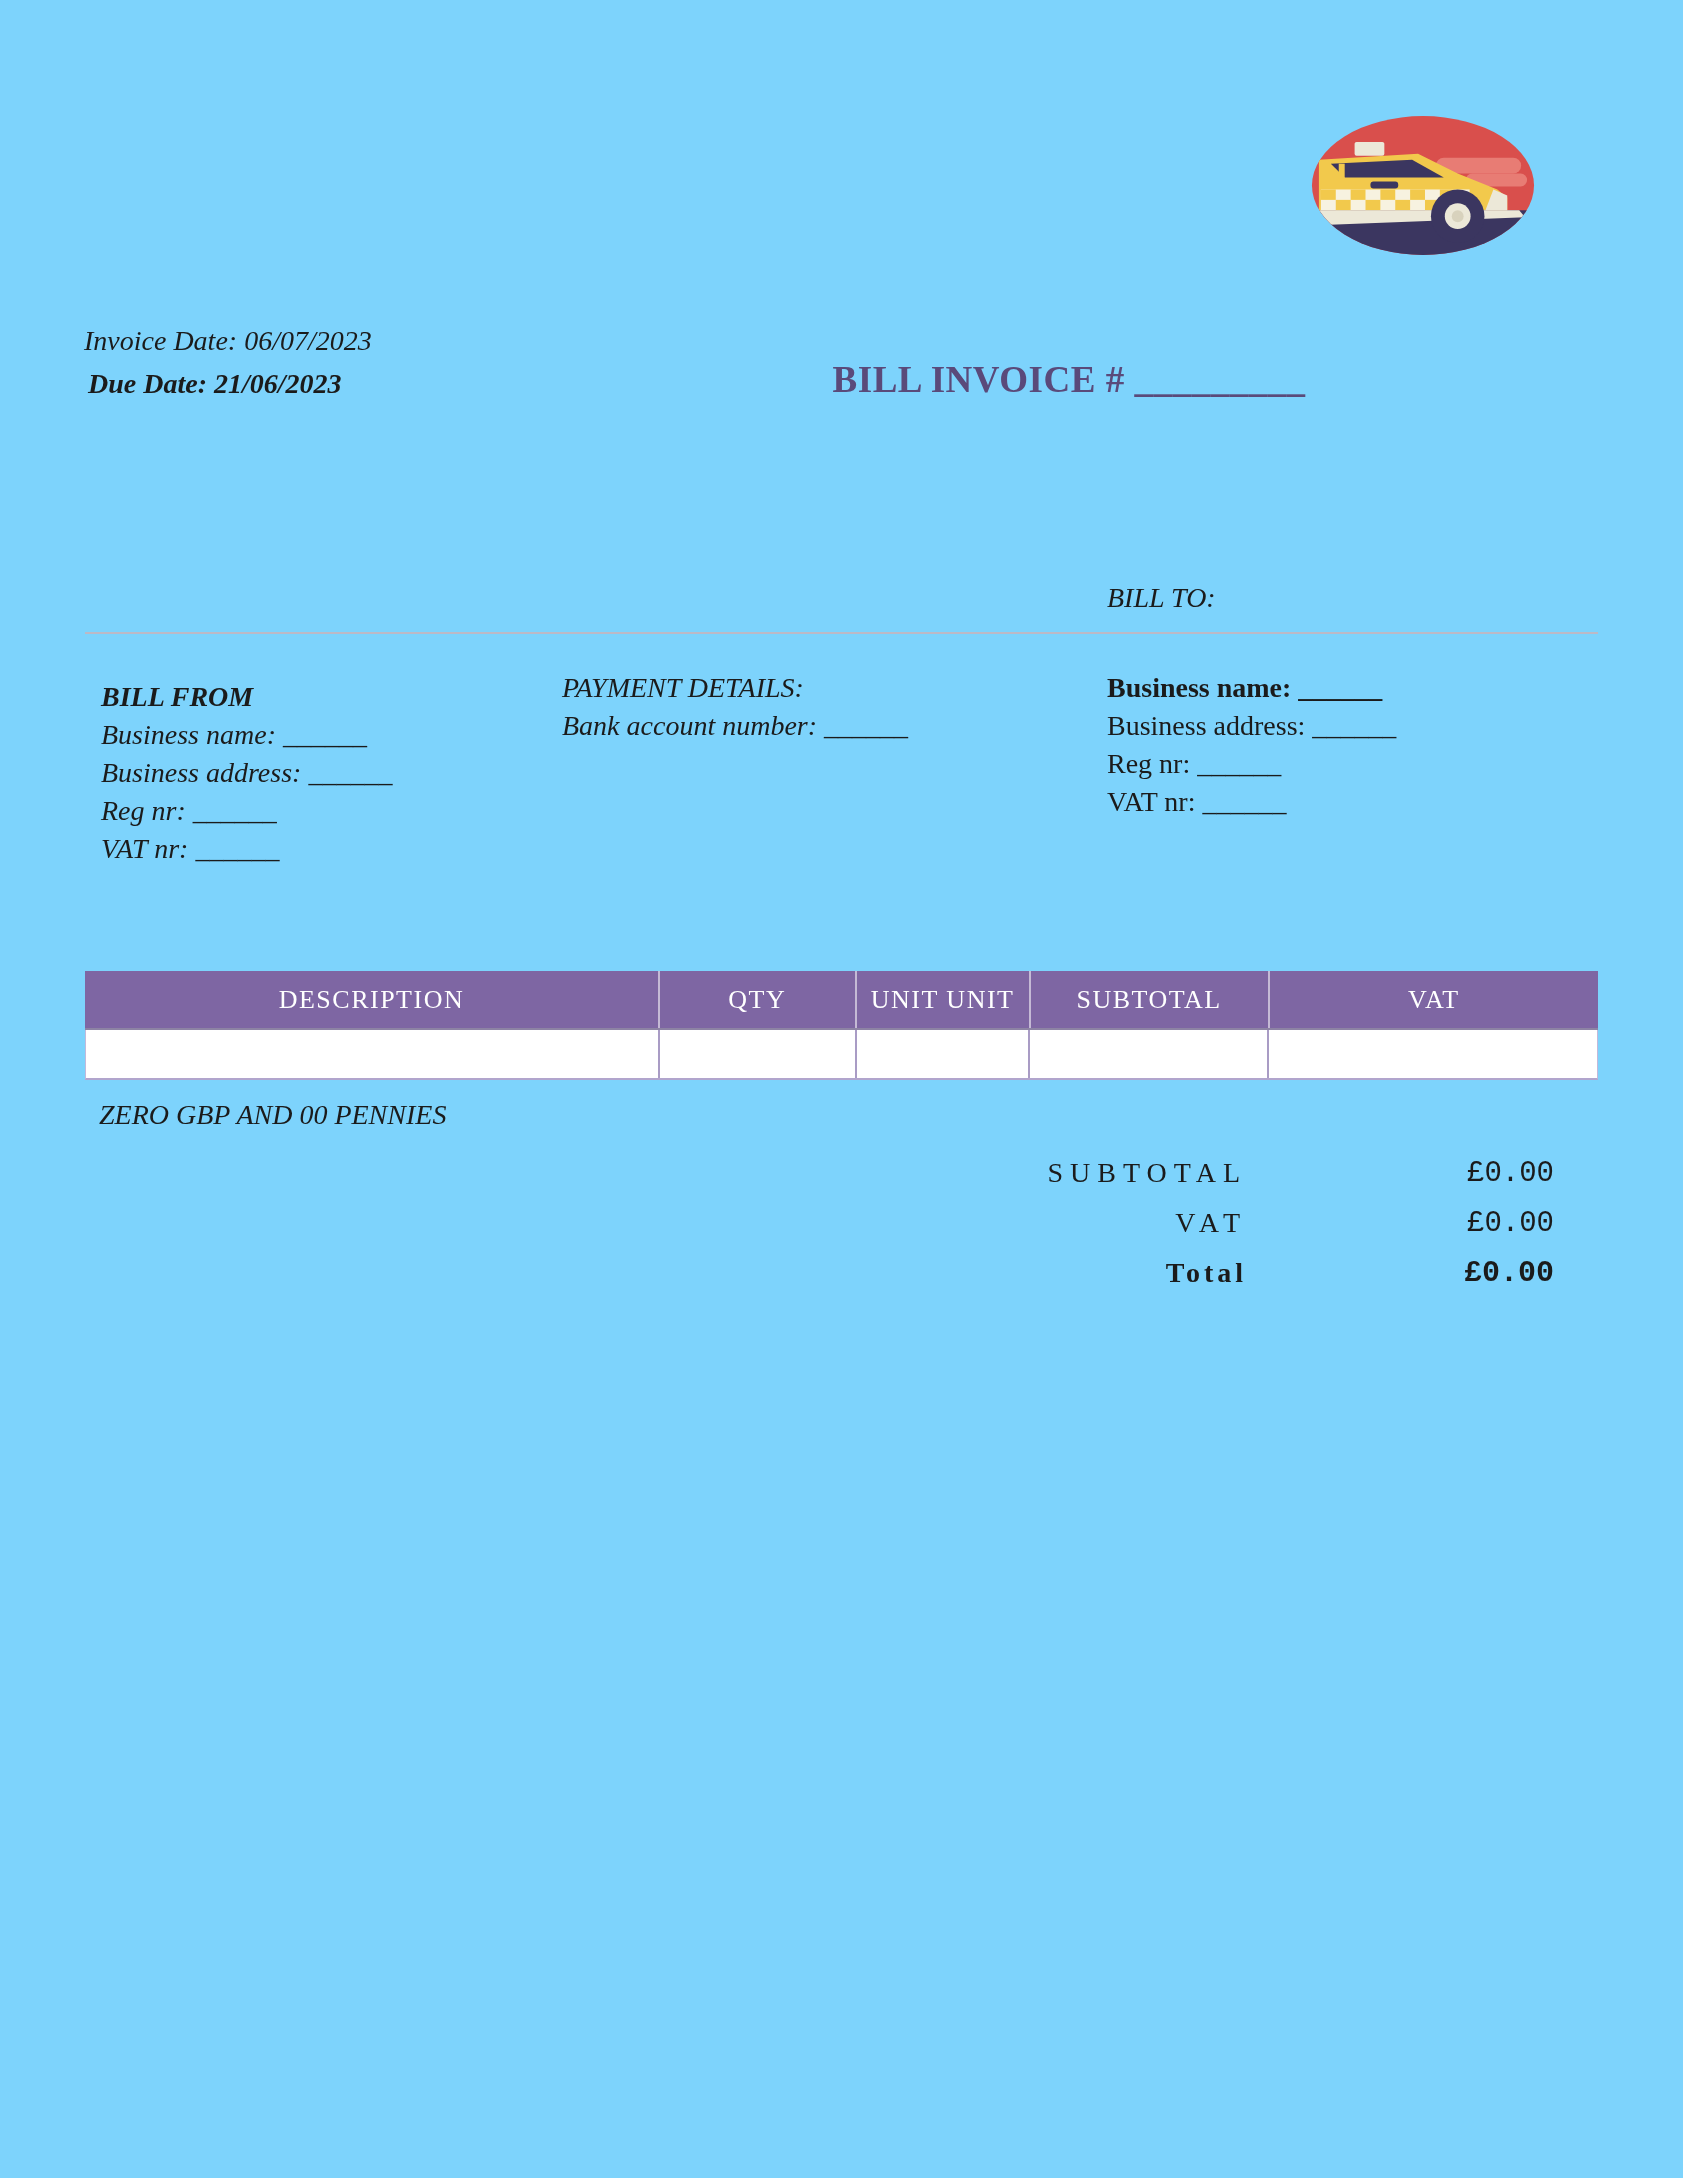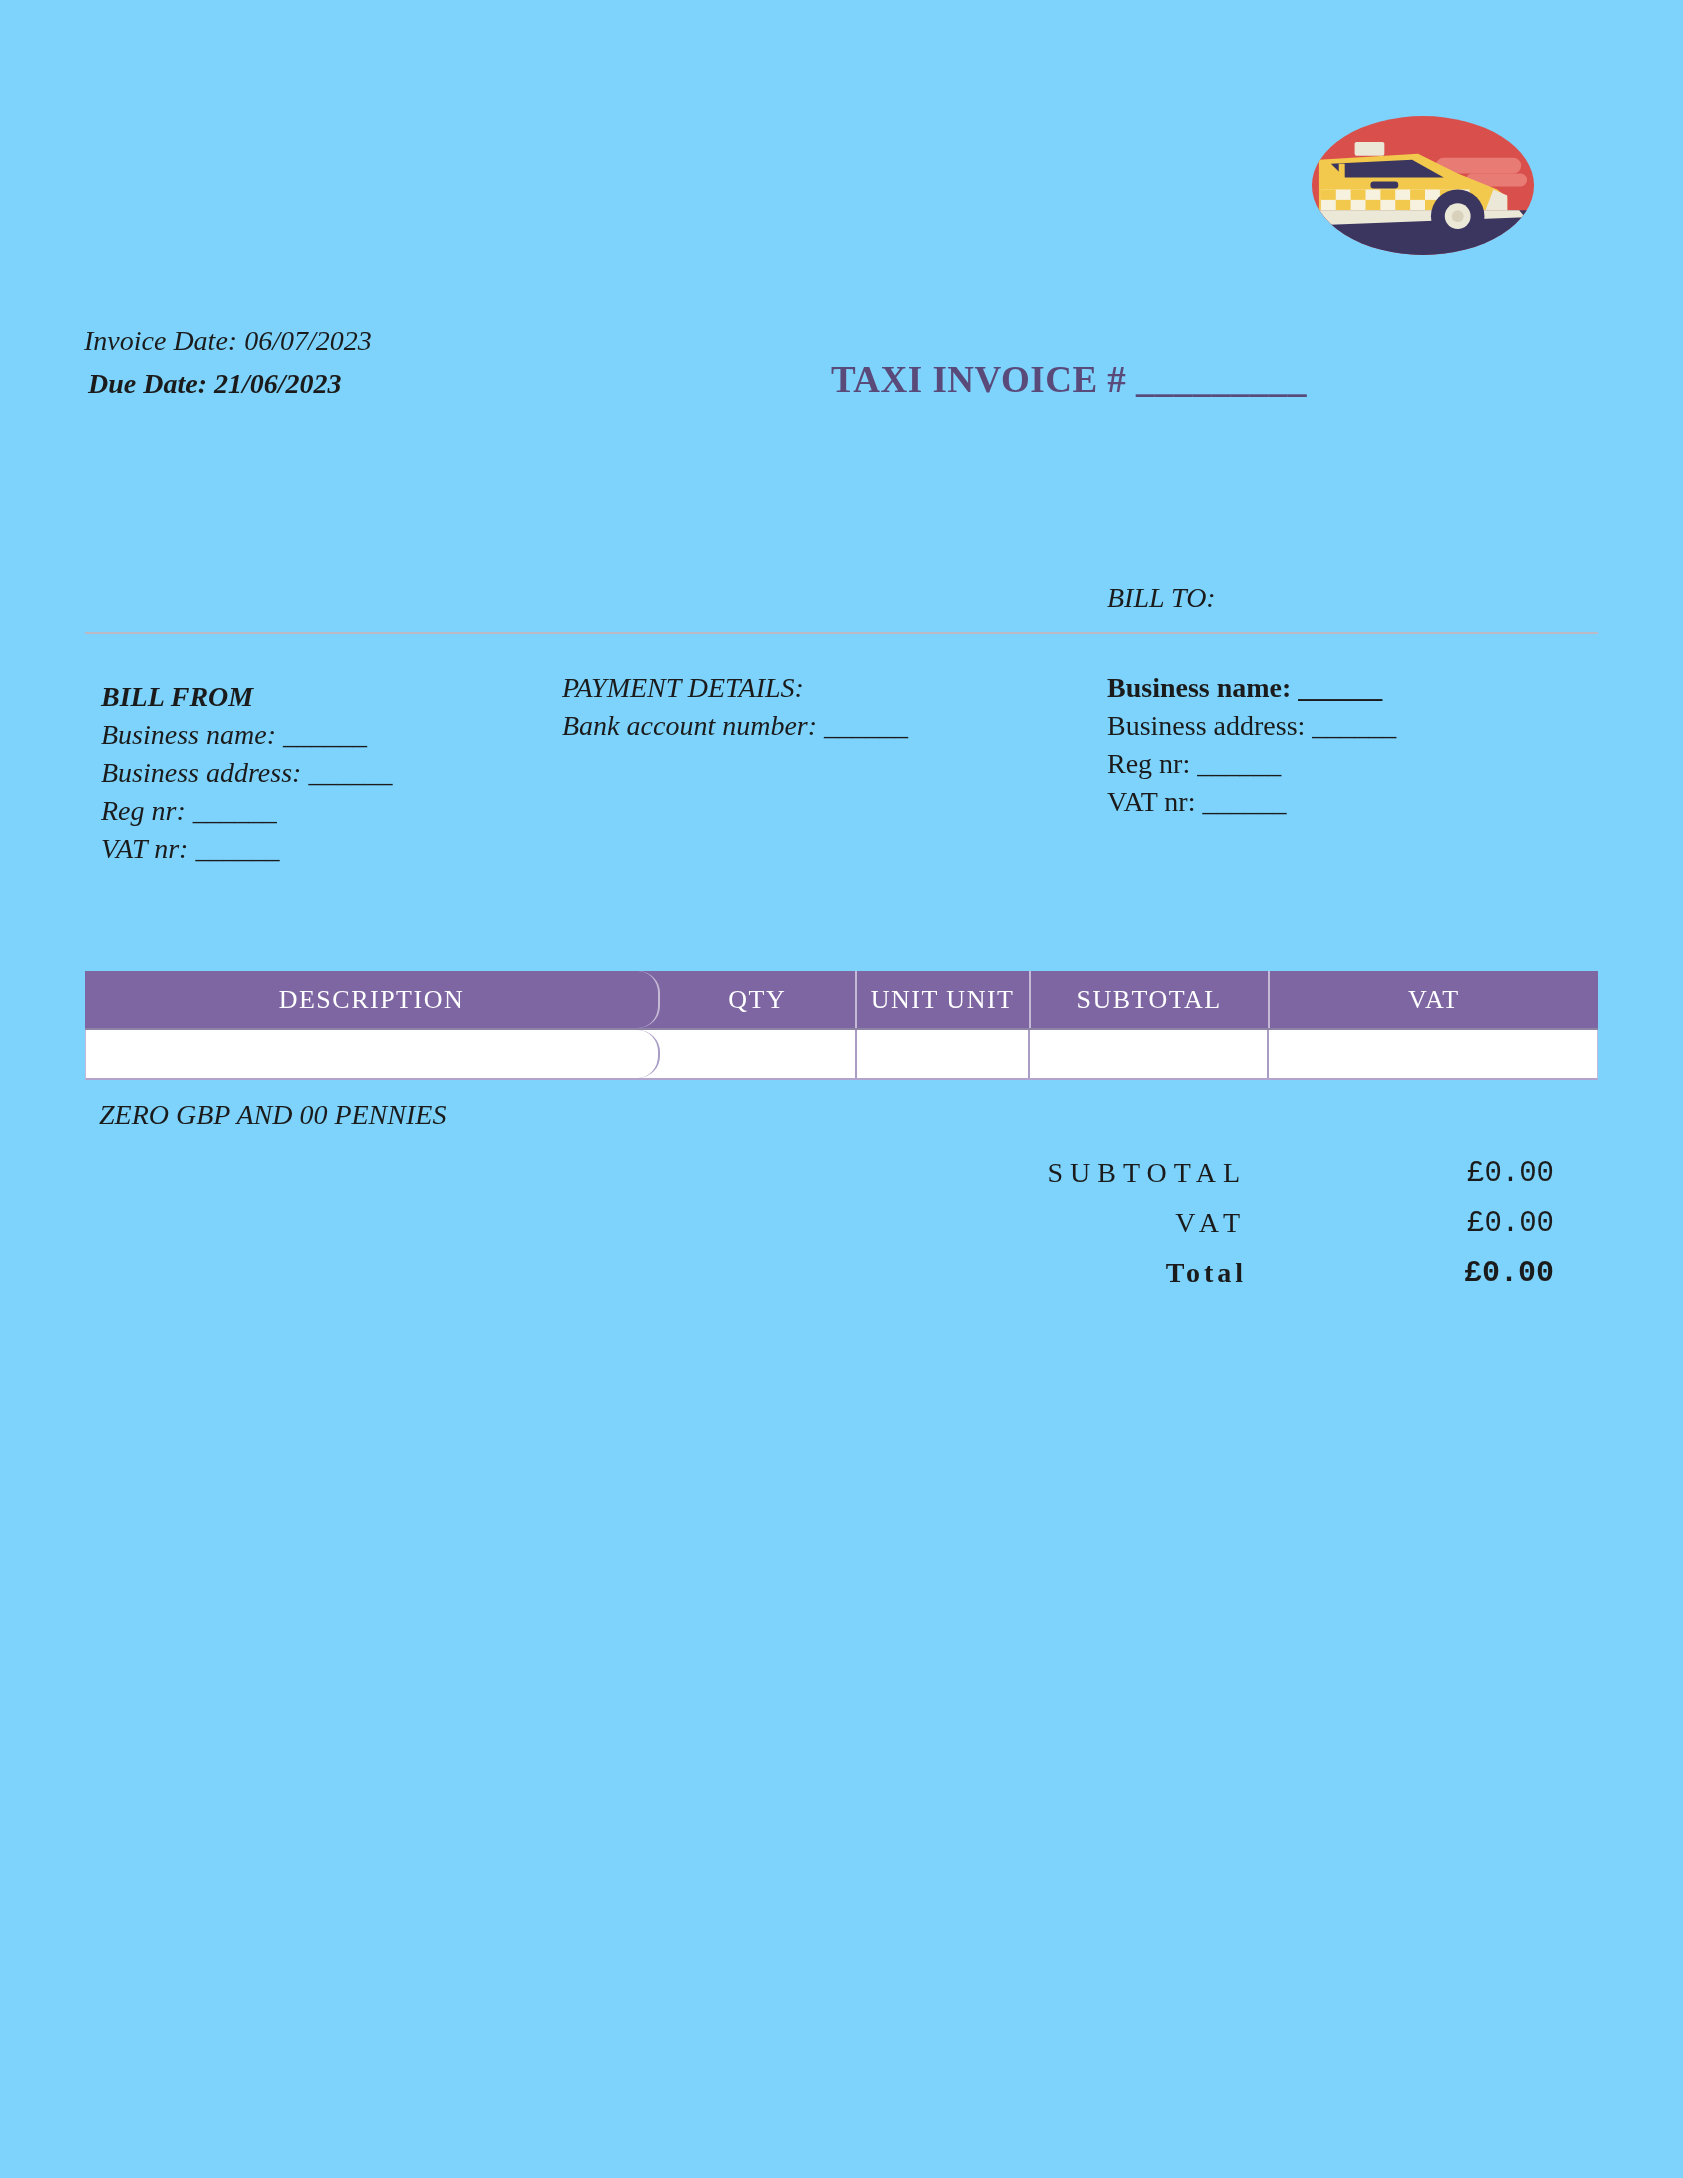--- a/index.html
+++ b/index.html
@@ -43,21 +43,21 @@
   .th {
     color:#ffffff; font-size:26px; letter-spacing:1.5px;
     display:flex; align-items:center; justify-content:center;
     border-right:2px solid rgba(255,255,255,0.55);
   }
   .th:last-child { border-right:none; }
   .trow { display:flex; height:50px; background:#ffffff;
     border-bottom:2px solid #b1a5cd; border-left:1px solid #c3b9da; border-right:1px solid #c3b9da; }
   .td { border-right:2px solid #a99cc5; }
   .td:last-child { border-right:none; }
-  .c1 { width:38.0%;border-radius:22px; } .c2 { width:13.0%; } .c3 { width:11.5%; }
+  .c1 { width:38.0%; } .c2 { width:13.0%; } .c3 { width:11.5%; }
   .c4 { width:15.8%; } .c5 { width:21.7%; }
 
   
   .amount-words { left:99px; top:1099px; font-size:28px; }
 
   
   .totals { left:891px; top:1148px; width:663px; }
   .total-row { display:flex; height:50px; align-items:center; }
   .total-label {
     width:356px; text-align:right; font-size:28px; letter-spacing:7px;
@@ -106,21 +106,21 @@
         <circle cx="150" cy="103" r="27" fill="#3b3660"></circle>
         <circle cx="150" cy="103" r="13" fill="#ece8d8"></circle>
         <circle cx="150" cy="103" r="6" fill="#d8d2bd"></circle>
       </g>
     </svg>
   </div>
 
   <div class="abs invoice-date it">Invoice Date: 06/07/2023</div>
   <div class="abs due-date it b">Due Date: 21/06/2023</div>
 
-  <div class="abs doc-title">TAXI INVOICE # _________</div>
+  <div class="abs doc-title">BILL INVOICE # _________</div>
 
   <div class="abs bill-to-label it">BILL TO:</div>
   <div class="abs rule"></div>
 
   <div class="abs bill-from-block col-text it">
     <div class="b">BILL FROM</div>
     <div>Business name: ______</div>
     <div>Business address: ______</div>
     <div>Reg nr: ______</div>
     <div>VAT nr: ______</div>

